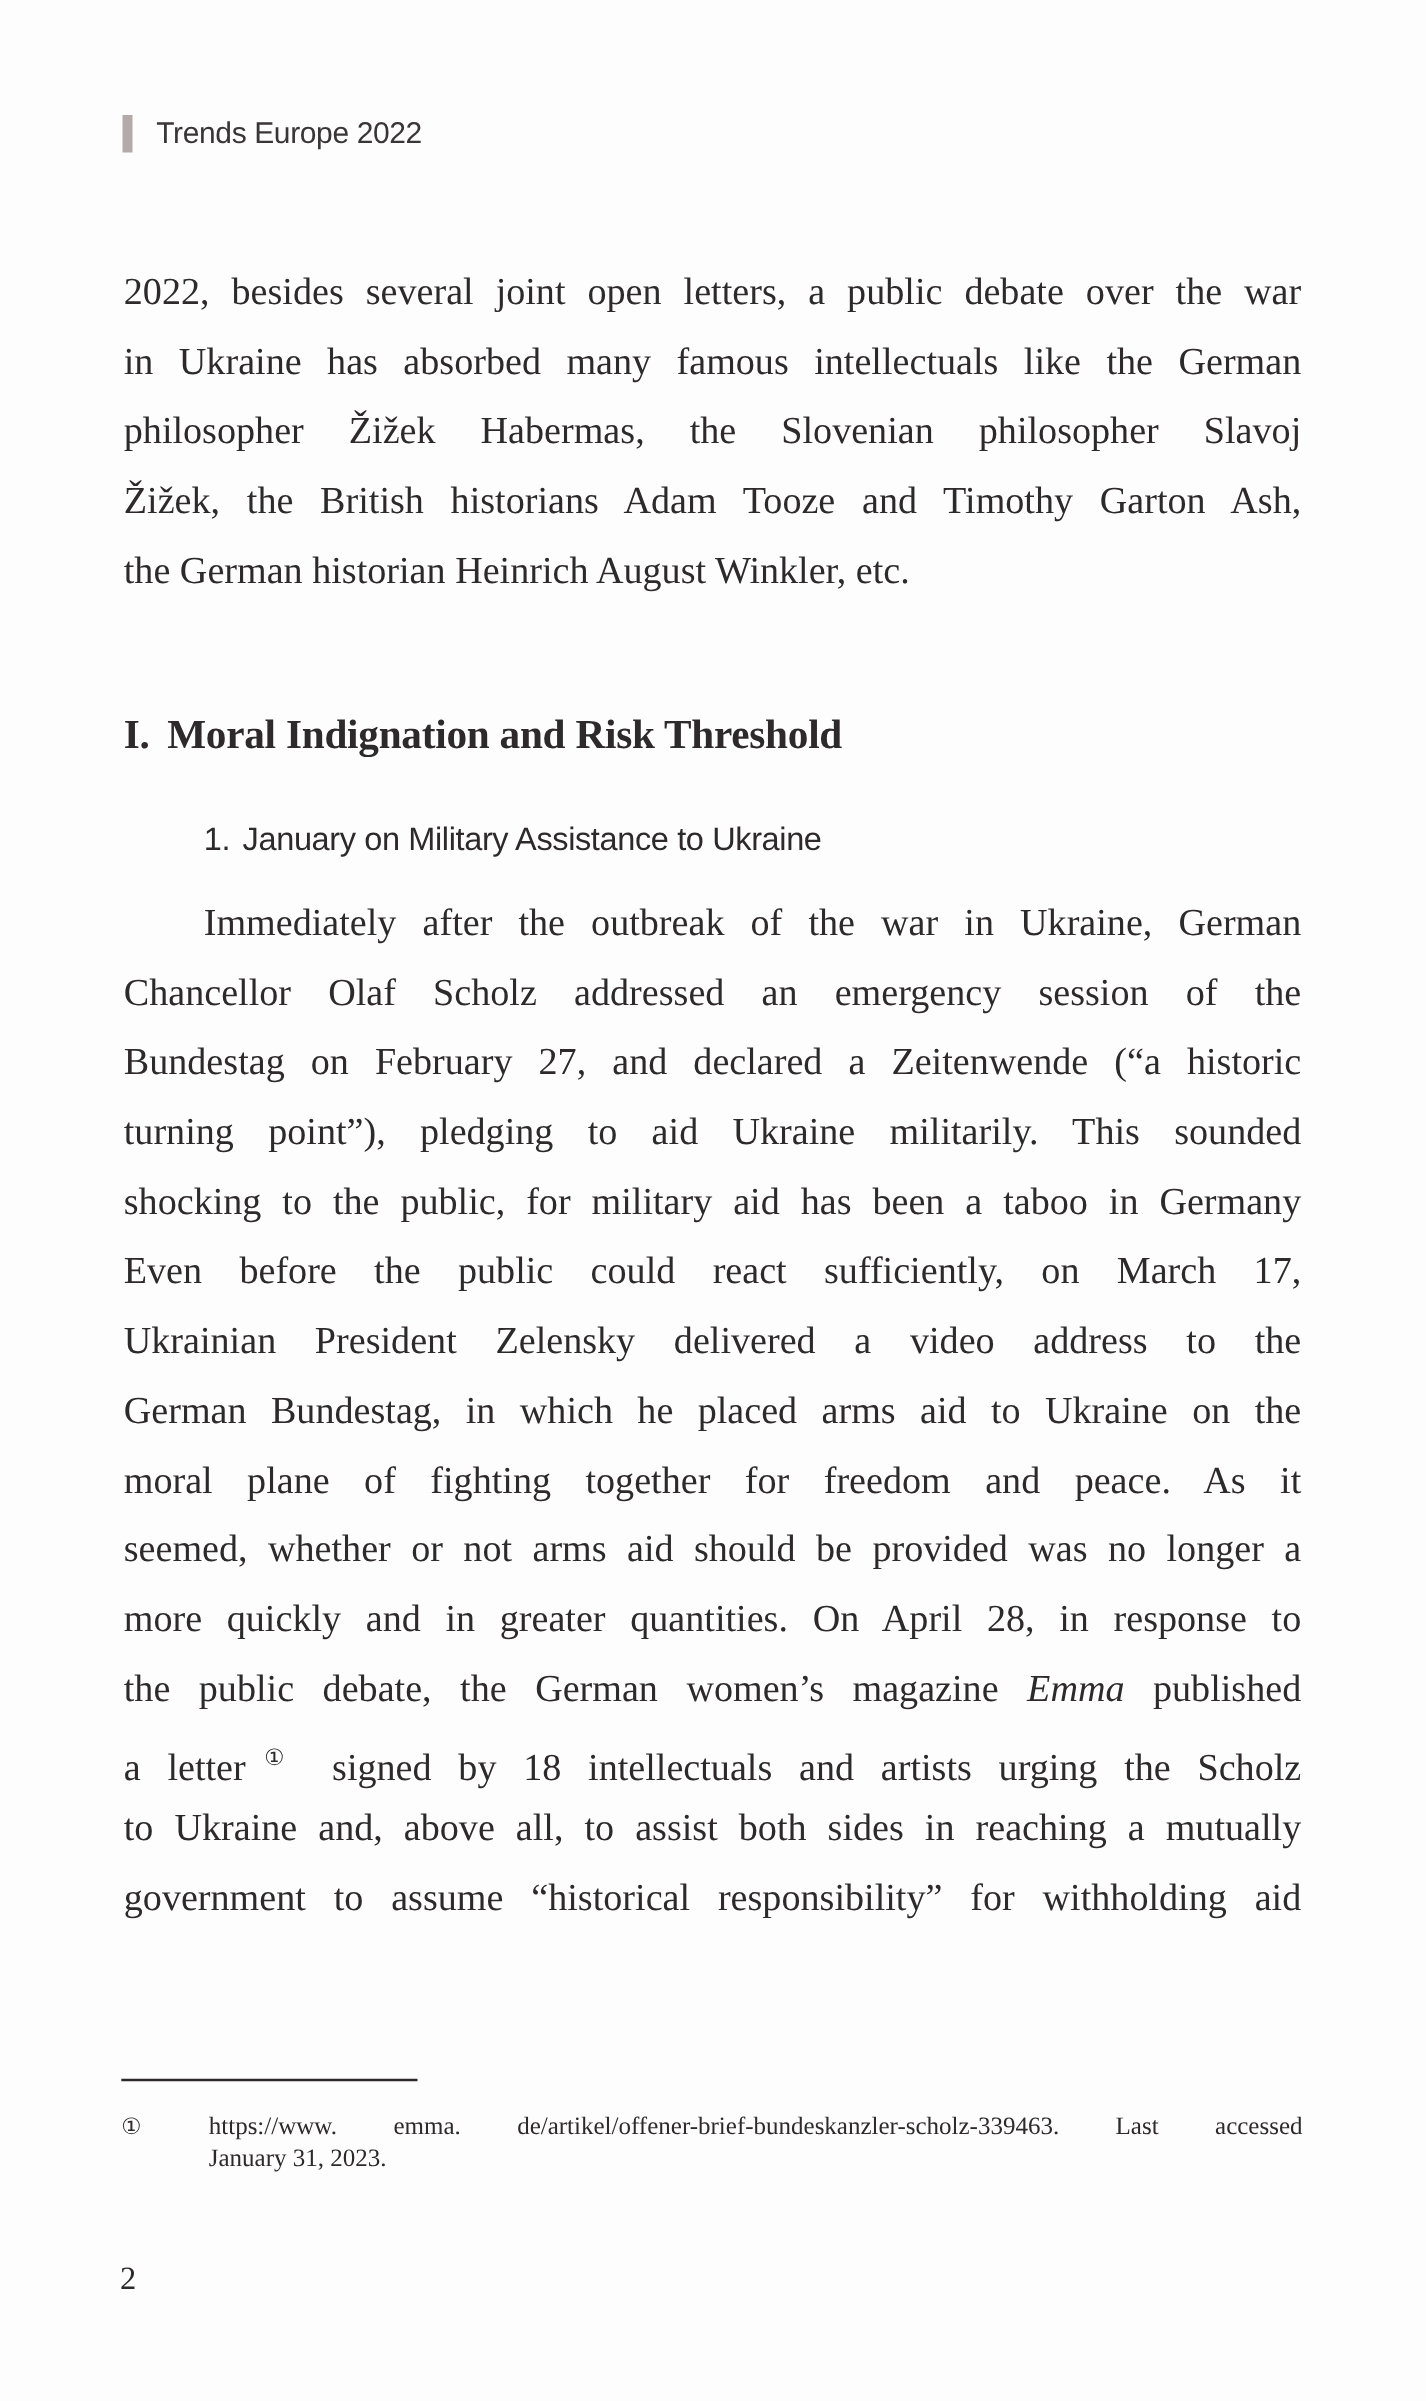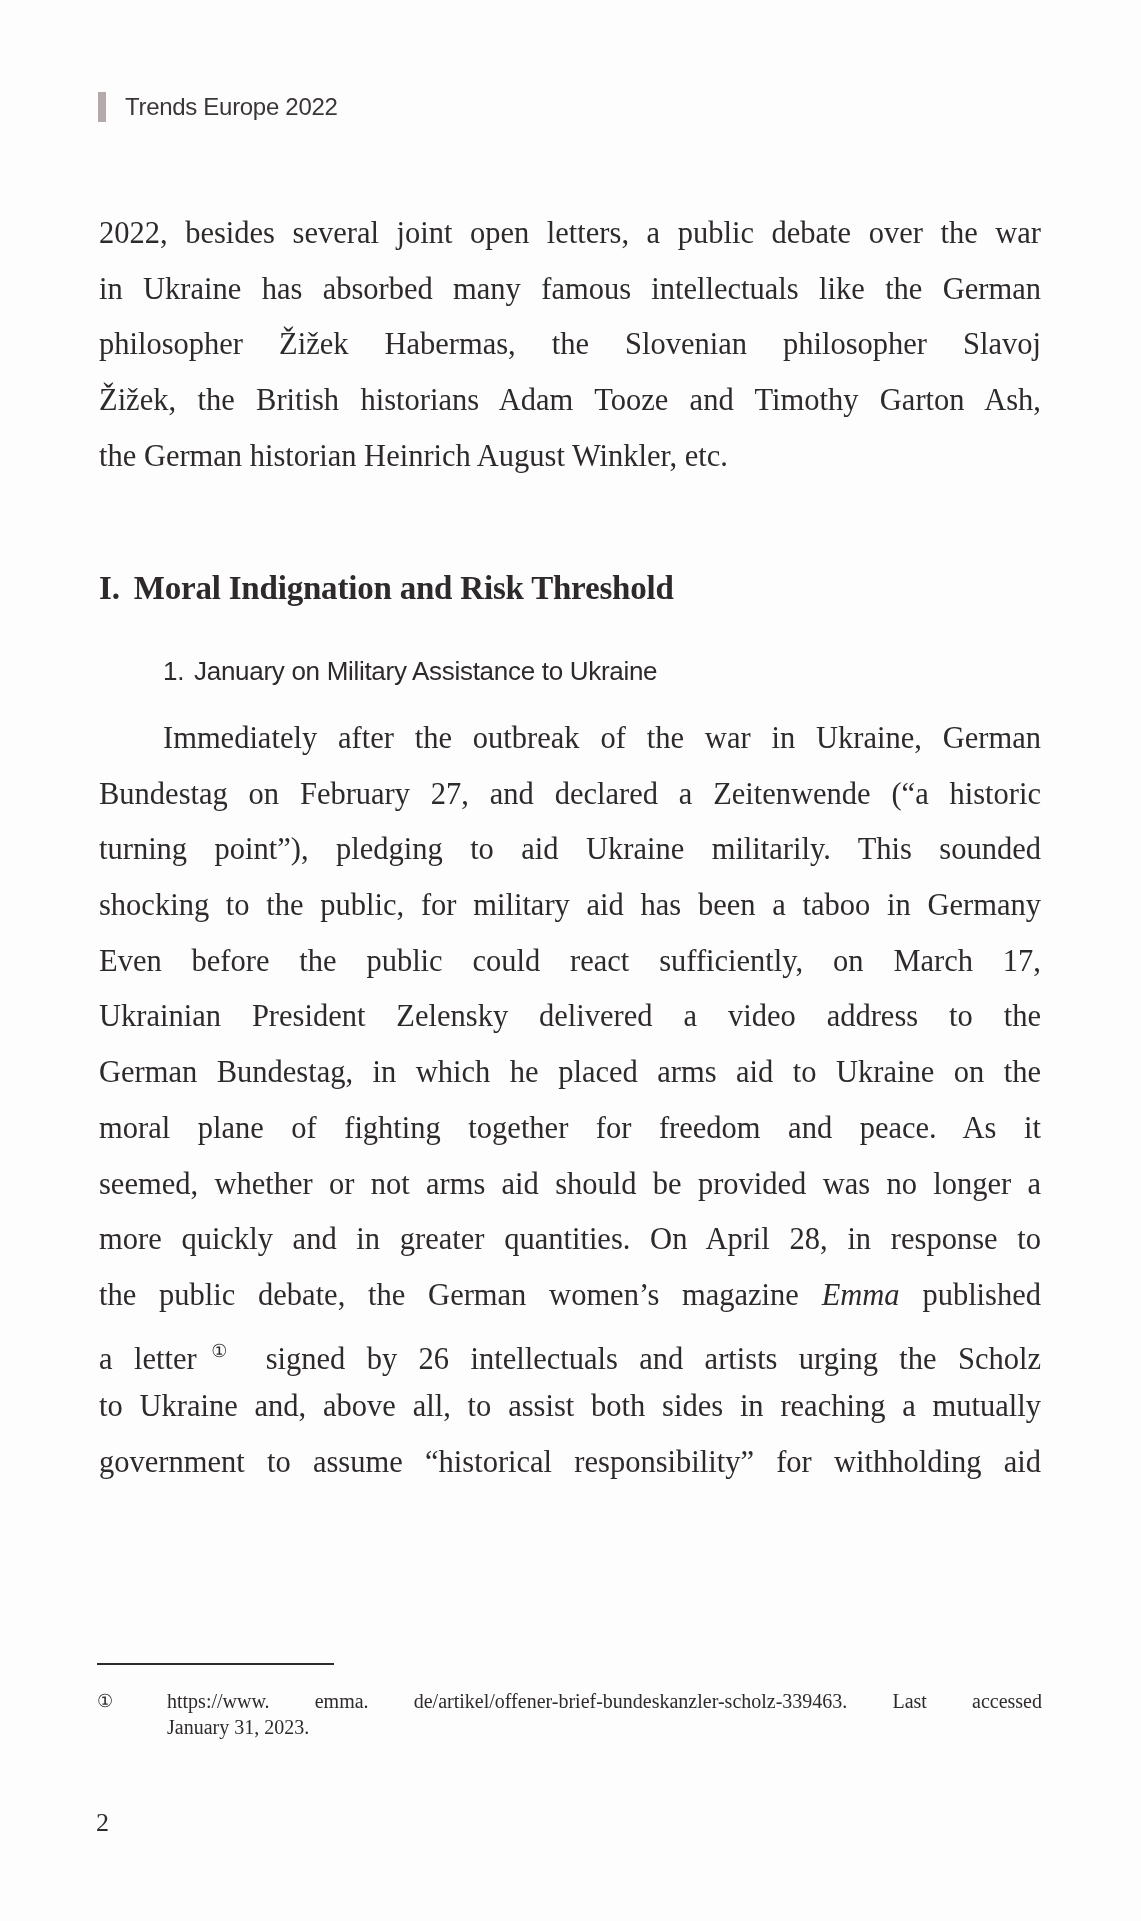--- a/index.html
+++ b/index.html
@@ -75,31 +75,32 @@
 <div class="section-heading">
   <span class="num">I.</span><span>Moral Indignation and Risk Threshold</span>
 </div>
 
 <div class="subheading">
   <span class="num">1.</span><span>January on Military Assistance to Ukraine</span>
 </div>
 
 <div class="body-text" id="para2">
   <span class="line indent">Immediately after the outbreak of the war in Ukraine, German</span>
+  <span class="line">Chancellor Olaf Scholz addressed an emergency session of the</span>
   <span class="line">Bundestag on February 27, and declared a Zeitenwende (“a historic</span>
   <span class="line">turning point”), pledging to aid Ukraine militarily. This sounded</span>
   <span class="line">shocking to the public, for military aid has been a taboo in Germany</span>
   <span class="line">Even before the public could react sufficiently, on March 17,</span>
   <span class="line">Ukrainian President Zelensky delivered a video address to the</span>
   <span class="line">German Bundestag, in which he placed arms aid to Ukraine on the</span>
   <span class="line">moral plane of fighting together for freedom and peace. As it</span>
   <span class="line">seemed, whether or not arms aid should be provided was no longer a</span>
   <span class="line">more quickly and in greater quantities. On April 28, in response to</span>
   <span class="line"><span>the public debate, the German women’s magazine </span><em class="magazine">Emma</em><span> published</span></span>
-  <span class="line"><span>a letter</span><sup class="footnote-ref">①</sup><span> signed by 26 intellectuals and artists urging the Scholz</span></span>
+  <span class="line"><span>a letter</span><sup class="footnote-ref">①</sup><span> signed by 18 intellectuals and artists urging the Scholz</span></span>
   <span class="line">to Ukraine and, above all, to assist both sides in reaching a mutually</span>
   <span class="line">government to assume “historical responsibility” for withholding aid</span>
 </div>
 
 <div class="footnote-rule"></div>
 
 <div class="footnote">
   <span class="marker">①</span>
   <div class="fn-text">
     <span class="fn-line">https://www. emma. de/artikel/offener-brief-bundeskanzler-scholz-339463. Last accessed</span>

